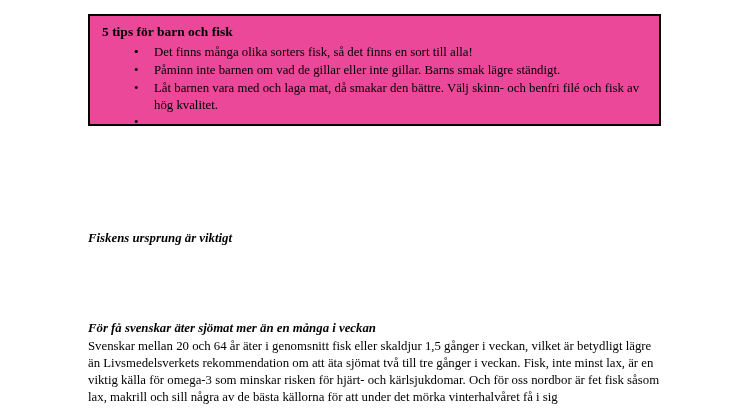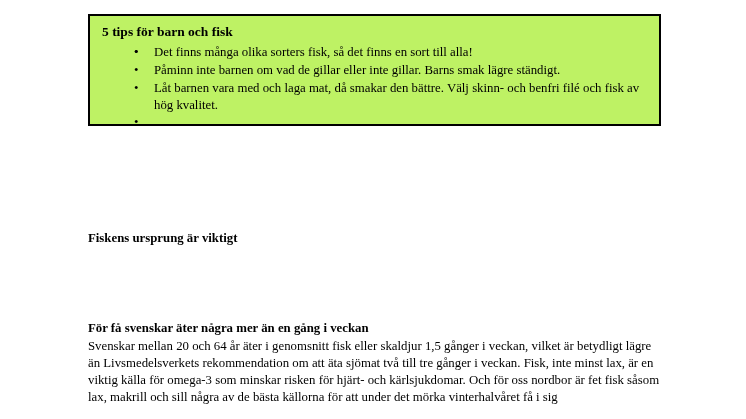--- a/index.html
+++ b/index.html
@@ -22,21 +22,21 @@
     padding: 0;
   }
   .tipsbox {
     position: absolute;
     left: 88px;
     top: 14px;
     width: 573px;
     box-sizing: border-box;
     border: 2px solid #000000;
     padding: 8px 10px 10px 10px;
-    background: #bef264;
+    background: #ec4899;
   }
   .tips-title {
     font-weight: bold;
     font-size: 13.5px;
     line-height: 1.25;
     margin: 0 0 3px 2px;
   }
   ul.tips-list {
     list-style: none;
     margin: 0;
@@ -59,20 +59,21 @@
     left: 88px;
     width: 578px;
   }
   .sec1 { top: 230px; }
   .sec2 { top: 320px; }
   .sec-head {
     font-weight: bold;
     font-size: 12.8px;
     line-height: 1.3;
     margin: 0 0 1px 0;
+    font-style: italic;
   }
   .sec-body {
     font-size: 12.8px;
     line-height: 1.34;
     margin: 0;
   }
 </style>
 </head>
 <body>
 
@@ -100,17 +101,17 @@
         <span class="bullet">•</span>
       </li>
     </ul>
   </div>
 
   <div class="body-section sec1">
     <p class="sec-head">Fiskens ursprung är viktigt</p>
   </div>
 
   <div class="body-section sec2">
-    <p class="sec-head">För få svenskar äter några mer än en gång i veckan</p>
+    <p class="sec-head">För få svenskar äter sjömat mer än en många i veckan</p>
     <p class="sec-body">Svenskar mellan 20 och 64 år äter i genomsnitt fisk eller skaldjur 1,5 gånger i veckan, vilket är betydligt lägre än Livsmedelsverkets rekommendation om att äta sjömat två till tre gånger i veckan. Fisk, inte minst lax, är en viktig källa för omega-3 som minskar risken för hjärt- och kärlsjukdomar. Och för oss nordbor är fet fisk såsom lax, makrill och sill några av de bästa källorna för att under det mörka vinterhalvåret få i sig</p>
   </div>
 
 </div>
 
 </body></html>

